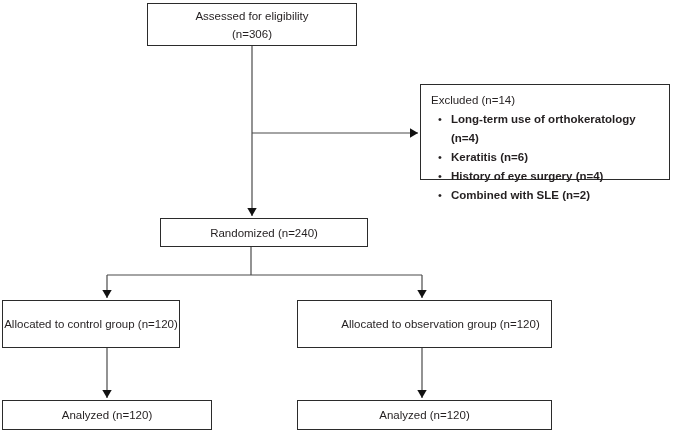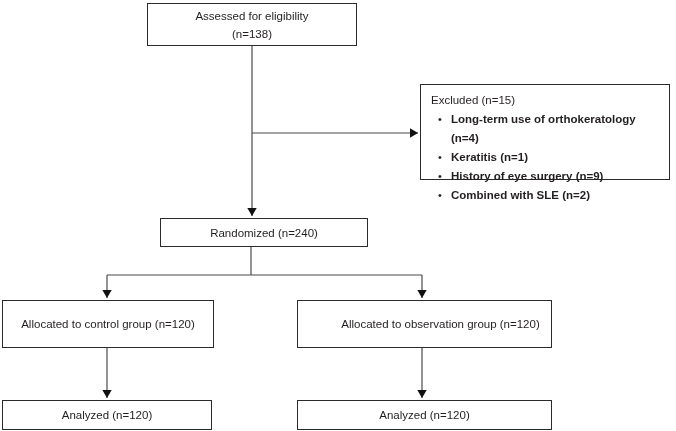--- a/index.html
+++ b/index.html
@@ -24,21 +24,21 @@
     font-size: 11.5px;
     line-height: 18px;
     color: #231f20;
   }
 
   .box-assessed   { left: 147px; top: 3px;   width: 210px; height: 43px; }
   .box-excluded   { left: 420px; top: 84px;  width: 250px; height: 96px;
                     align-items: stretch; justify-content: flex-start;
                     text-align: left; padding: 6px 8px 4px 10px; line-height: 19px; }
   .box-randomized { left: 160px; top: 218px; width: 208px; height: 29px; }
-  .box-control    { left: 2px;   top: 300px; width: 212px; height: 48px; line-height: 19px; }
+  .box-control    { left: 2px;   top: 300px; width: 178px; height: 48px; line-height: 19px; }
   .box-observation{ left: 297px; top: 300px; width: 255px; height: 48px; line-height: 19px; padding-left: 32px; }
   .box-analyzed-l { left: 2px;   top: 400px; width: 210px; height: 30px; }
   .box-analyzed-r { left: 297px; top: 400px; width: 255px; height: 30px; }
 
   .bullet-row { display: flex; align-items: flex-start; padding-left: 7px; }
   .bullet-glyph { width: 13px; flex: 0 0 13px; font-size: 11px; }
   .bullet-text { flex: 1; font-weight: bold; }
 
   svg.connectors {
     position: absolute; left: 0; top: 0;
@@ -71,36 +71,36 @@
 
     <line x1="422" y1="275" x2="422" y2="298" marker-end="url(#arrow)"></line>
 
     <line x1="107" y1="348" x2="107" y2="398" marker-end="url(#arrow)"></line>
 
     <line x1="422" y1="348" x2="422" y2="398" marker-end="url(#arrow)"></line>
   </svg>
 
   <div class="flow-box box-assessed">
     <div>Assessed for eligibility</div>
-    <div>(n=138)</div>
+    <div>(n=306)</div>
   </div>
 
   <div class="flow-box box-excluded">
-    <div>Excluded (n=15)</div>
+    <div>Excluded (n=14)</div>
     <div class="bullet-row">
       <span class="bullet-glyph">•</span>
       <span class="bullet-text">Long-term use of orthokeratology (n=4)</span>
     </div>
     <div class="bullet-row">
       <span class="bullet-glyph">•</span>
-      <span class="bullet-text">Keratitis (n=1)</span>
+      <span class="bullet-text">Keratitis (n=6)</span>
     </div>
     <div class="bullet-row">
       <span class="bullet-glyph">•</span>
-      <span class="bullet-text">History of eye surgery (n=9)</span>
+      <span class="bullet-text">History of eye surgery (n=4)</span>
     </div>
     <div class="bullet-row">
       <span class="bullet-glyph">•</span>
       <span class="bullet-text">Combined with SLE (n=2)</span>
     </div>
   </div>
 
   <div class="flow-box box-randomized">
     <div>Randomized (n=240)</div>
   </div>

